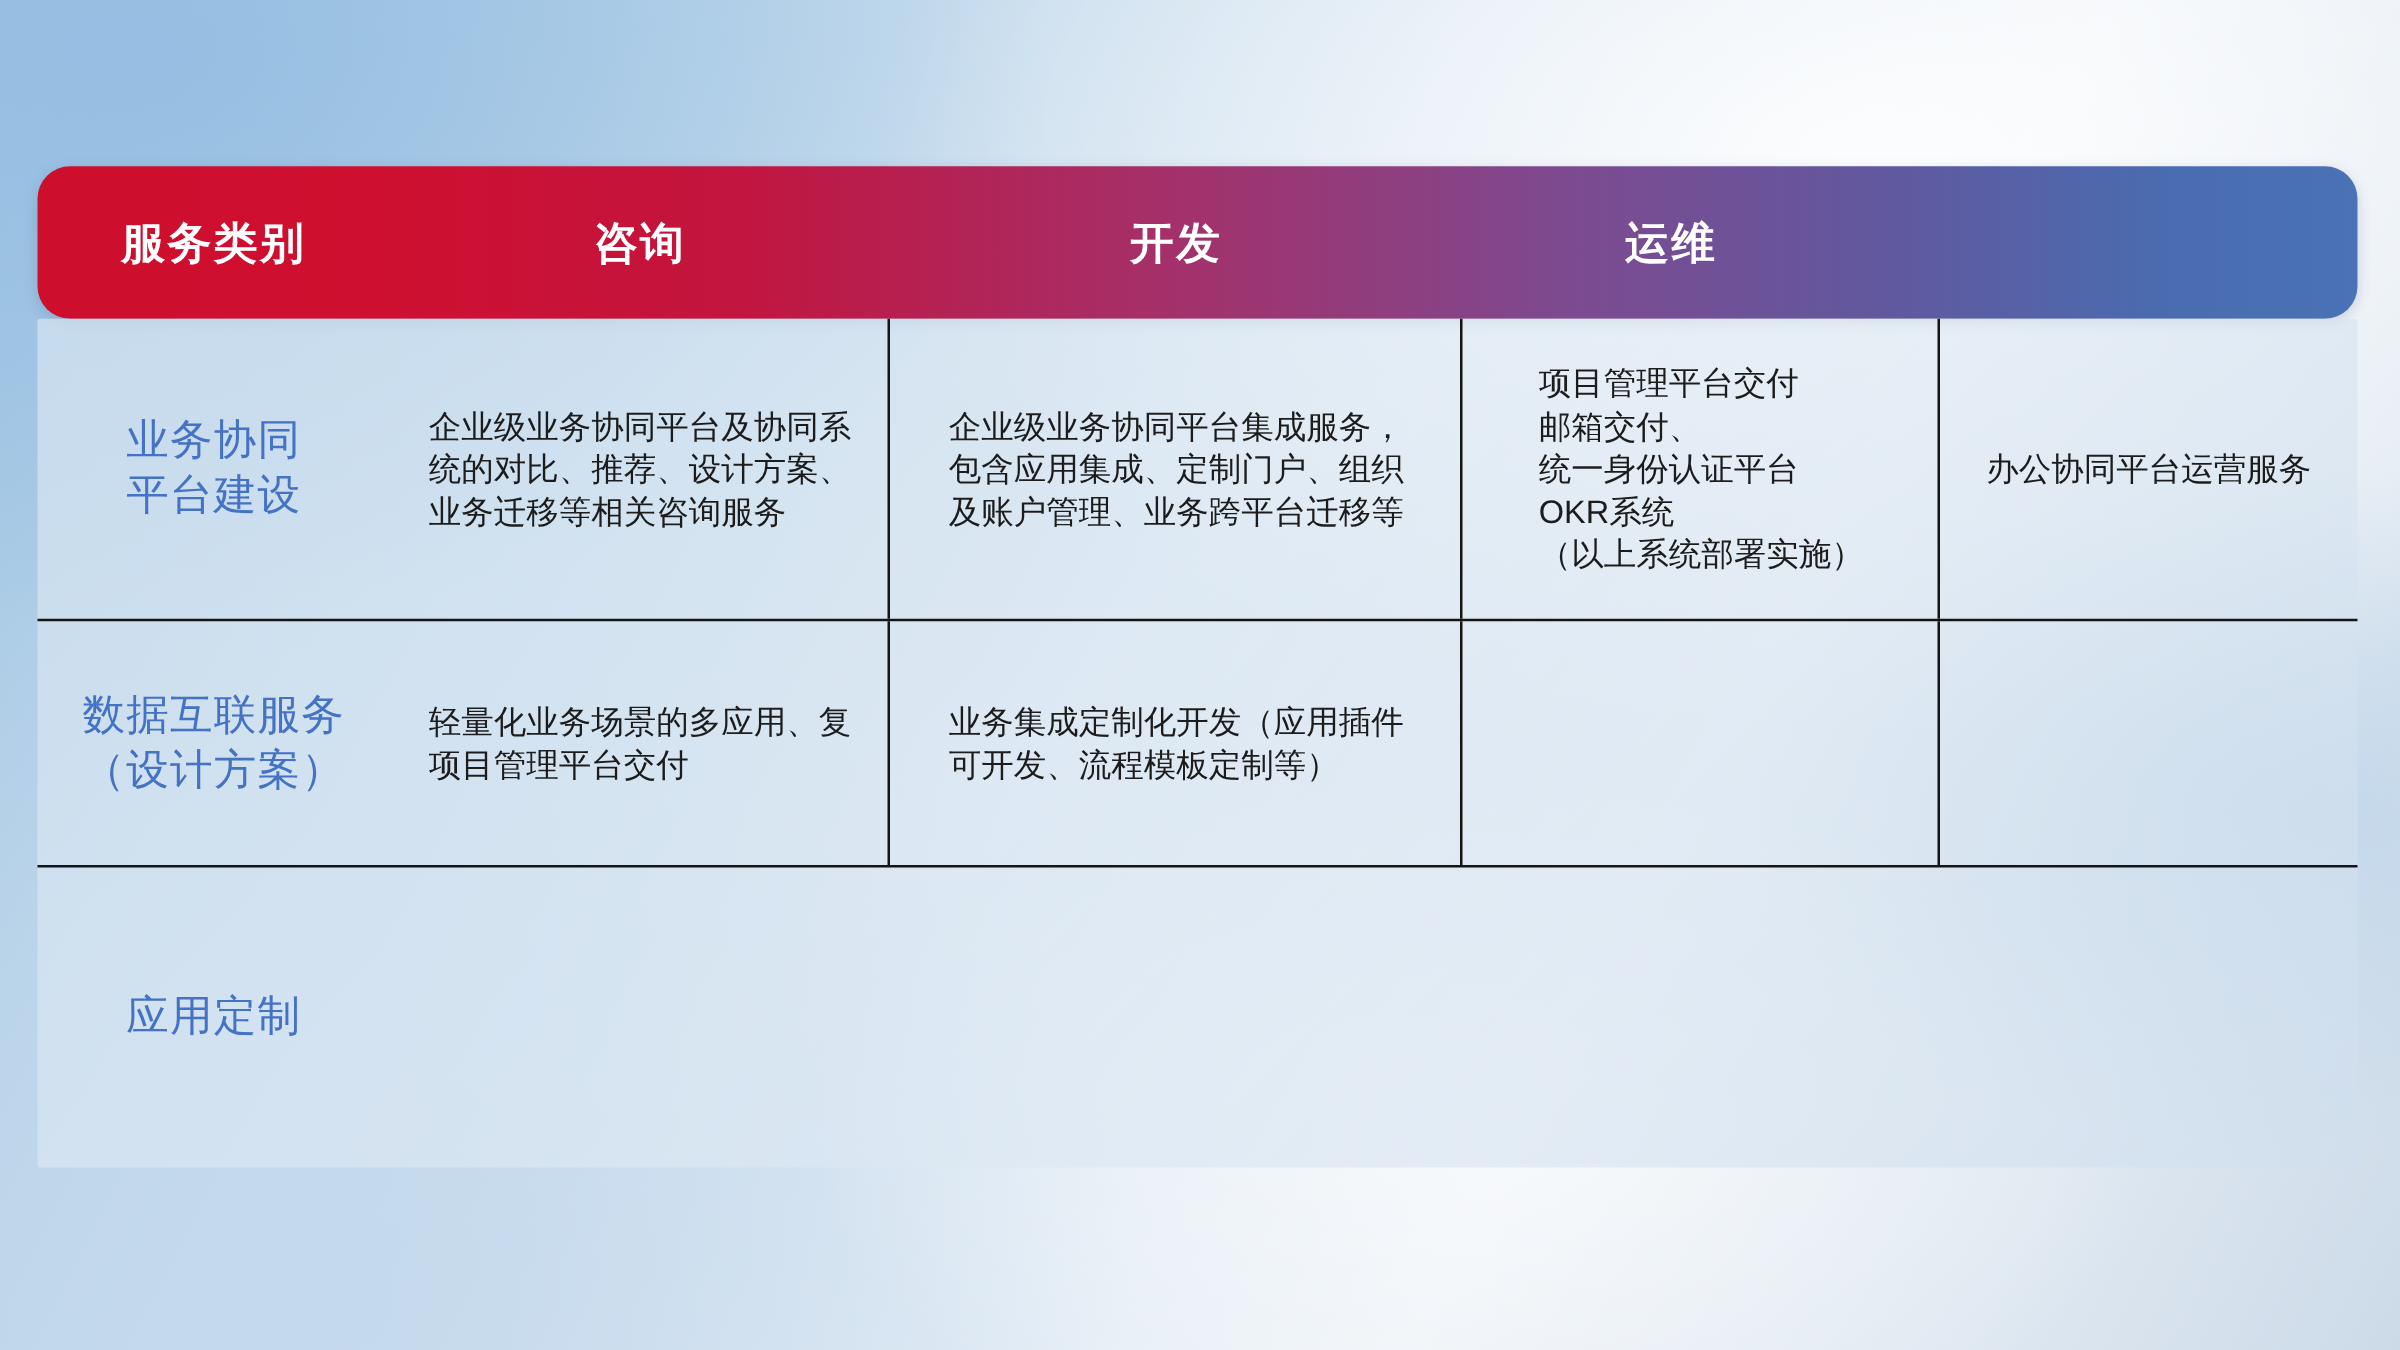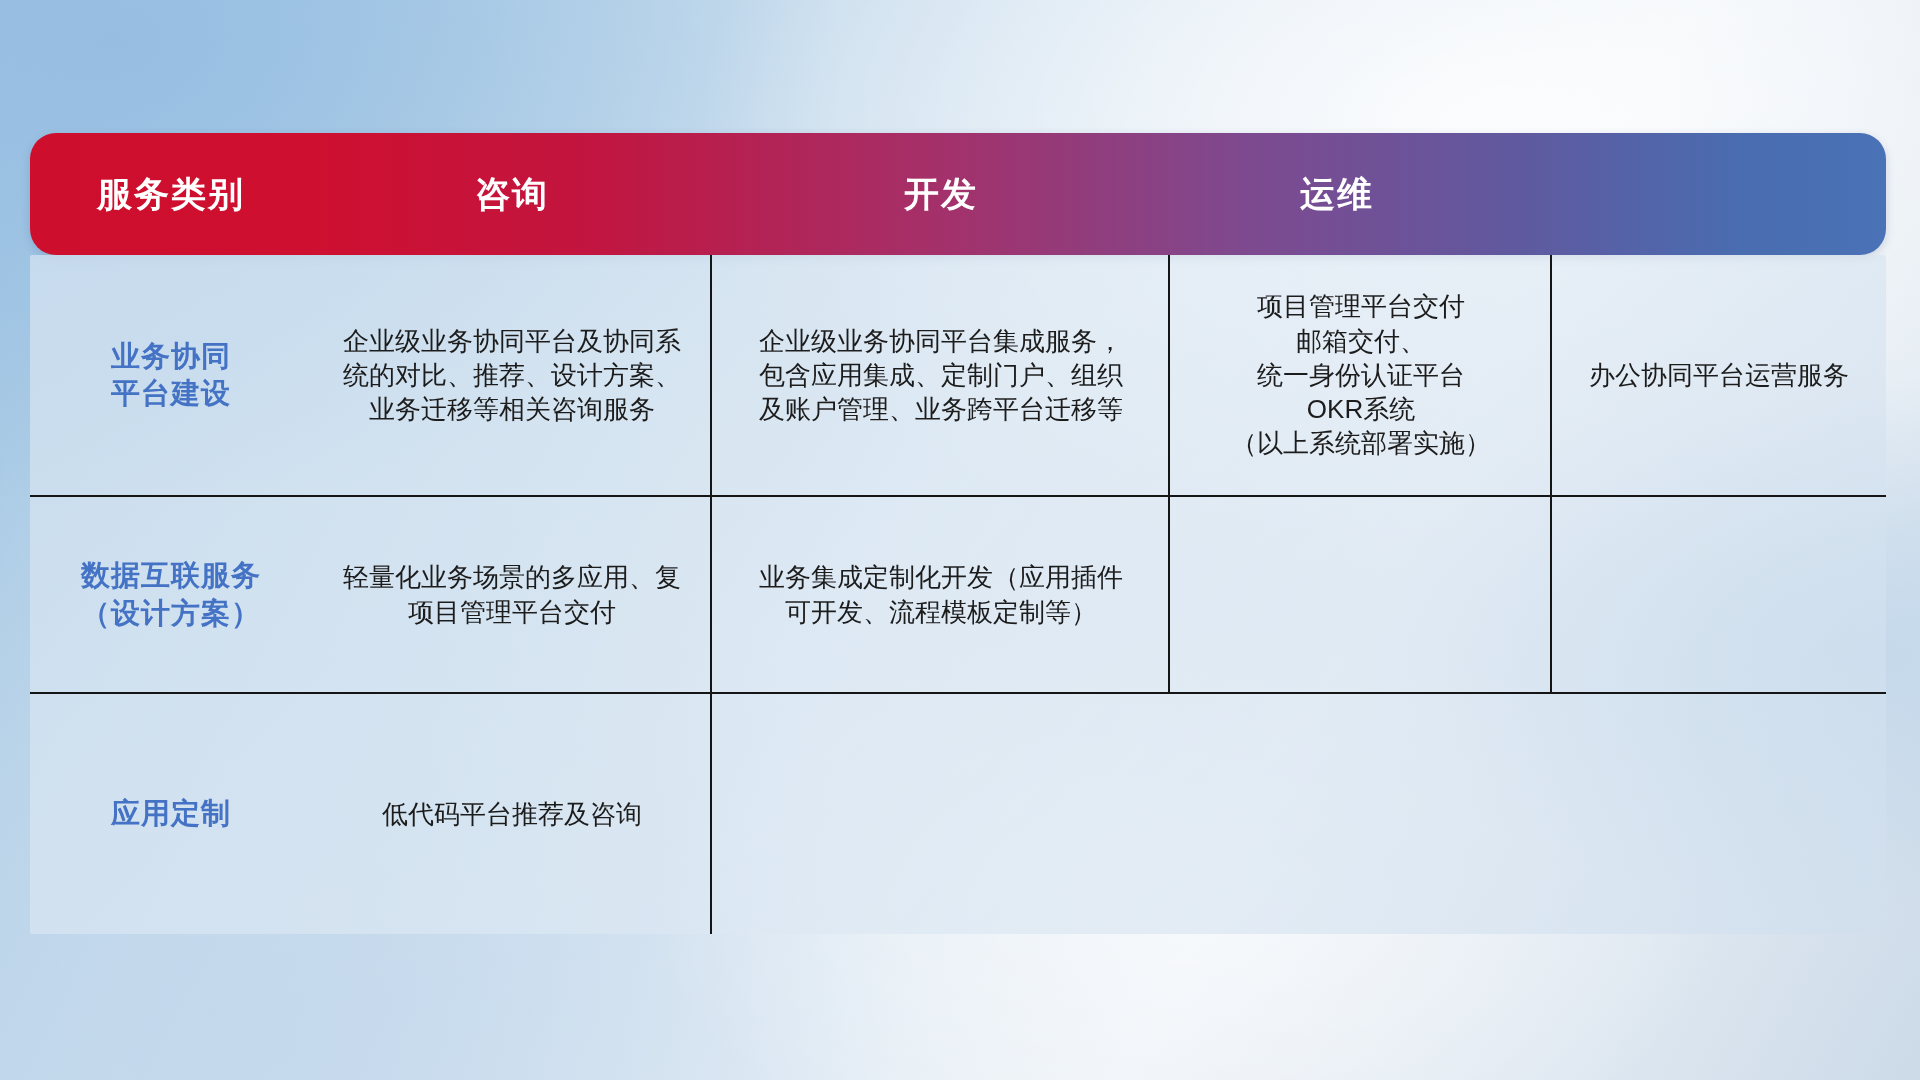--- a/index.html
+++ b/index.html
@@ -90,21 +90,20 @@
   .body-row.last  { border-bottom: none; }
 
   .r1 { height: 240px; }
   .r2 { height: 195px; }
   .r3 { height: 240px; }
 
   .cell {
     display: flex;
     align-items: center;
     justify-content: center;
-    text-align: center;
     padding: 20px 14px;
     box-sizing: border-box;
     position: relative;
   }
 
   
   .c0 { width: 282px; }
   .c1 { width: 400px; }
   .c2 { width: 458px; }
   .c3 { width: 382px; }
@@ -116,22 +115,22 @@
     position: absolute;
     right: 0;
     top: 0;
     bottom: 0;
     width: 2px;
     background: #151515;
   }
 
   .row-label {
     color: #4472c4;
-    font-size: 29px;
-    font-weight: 700;
+    font-size: 34px;
+    font-weight: 400;
     line-height: 1.28;
     letter-spacing: 1px;
     white-space: pre-line;
   }
   .cell-text {
     color: #1c1c1c;
     font-size: 26px;
     line-height: 1.32;
     white-space: pre-line;
     font-weight: 400;
@@ -198,23 +197,20 @@
         </div>
         <div class="cell c4">
           <span class="cell-text"></span>
         </div>
       </div>
 
       <div class="body-row last r3">
         <div class="cell c0">
           <span class="row-label">应用定制</span>
         </div>
-        <div class="cell c1 vline-right">
-          <span class="cell-text">低代码平台推荐及咨询</span>
-        </div>
         <div class="cell c4">
           <span class="cell-text"></span>
         </div>
       </div>
 
     </div>
   </div>
 </div>
 
 </body></html>

